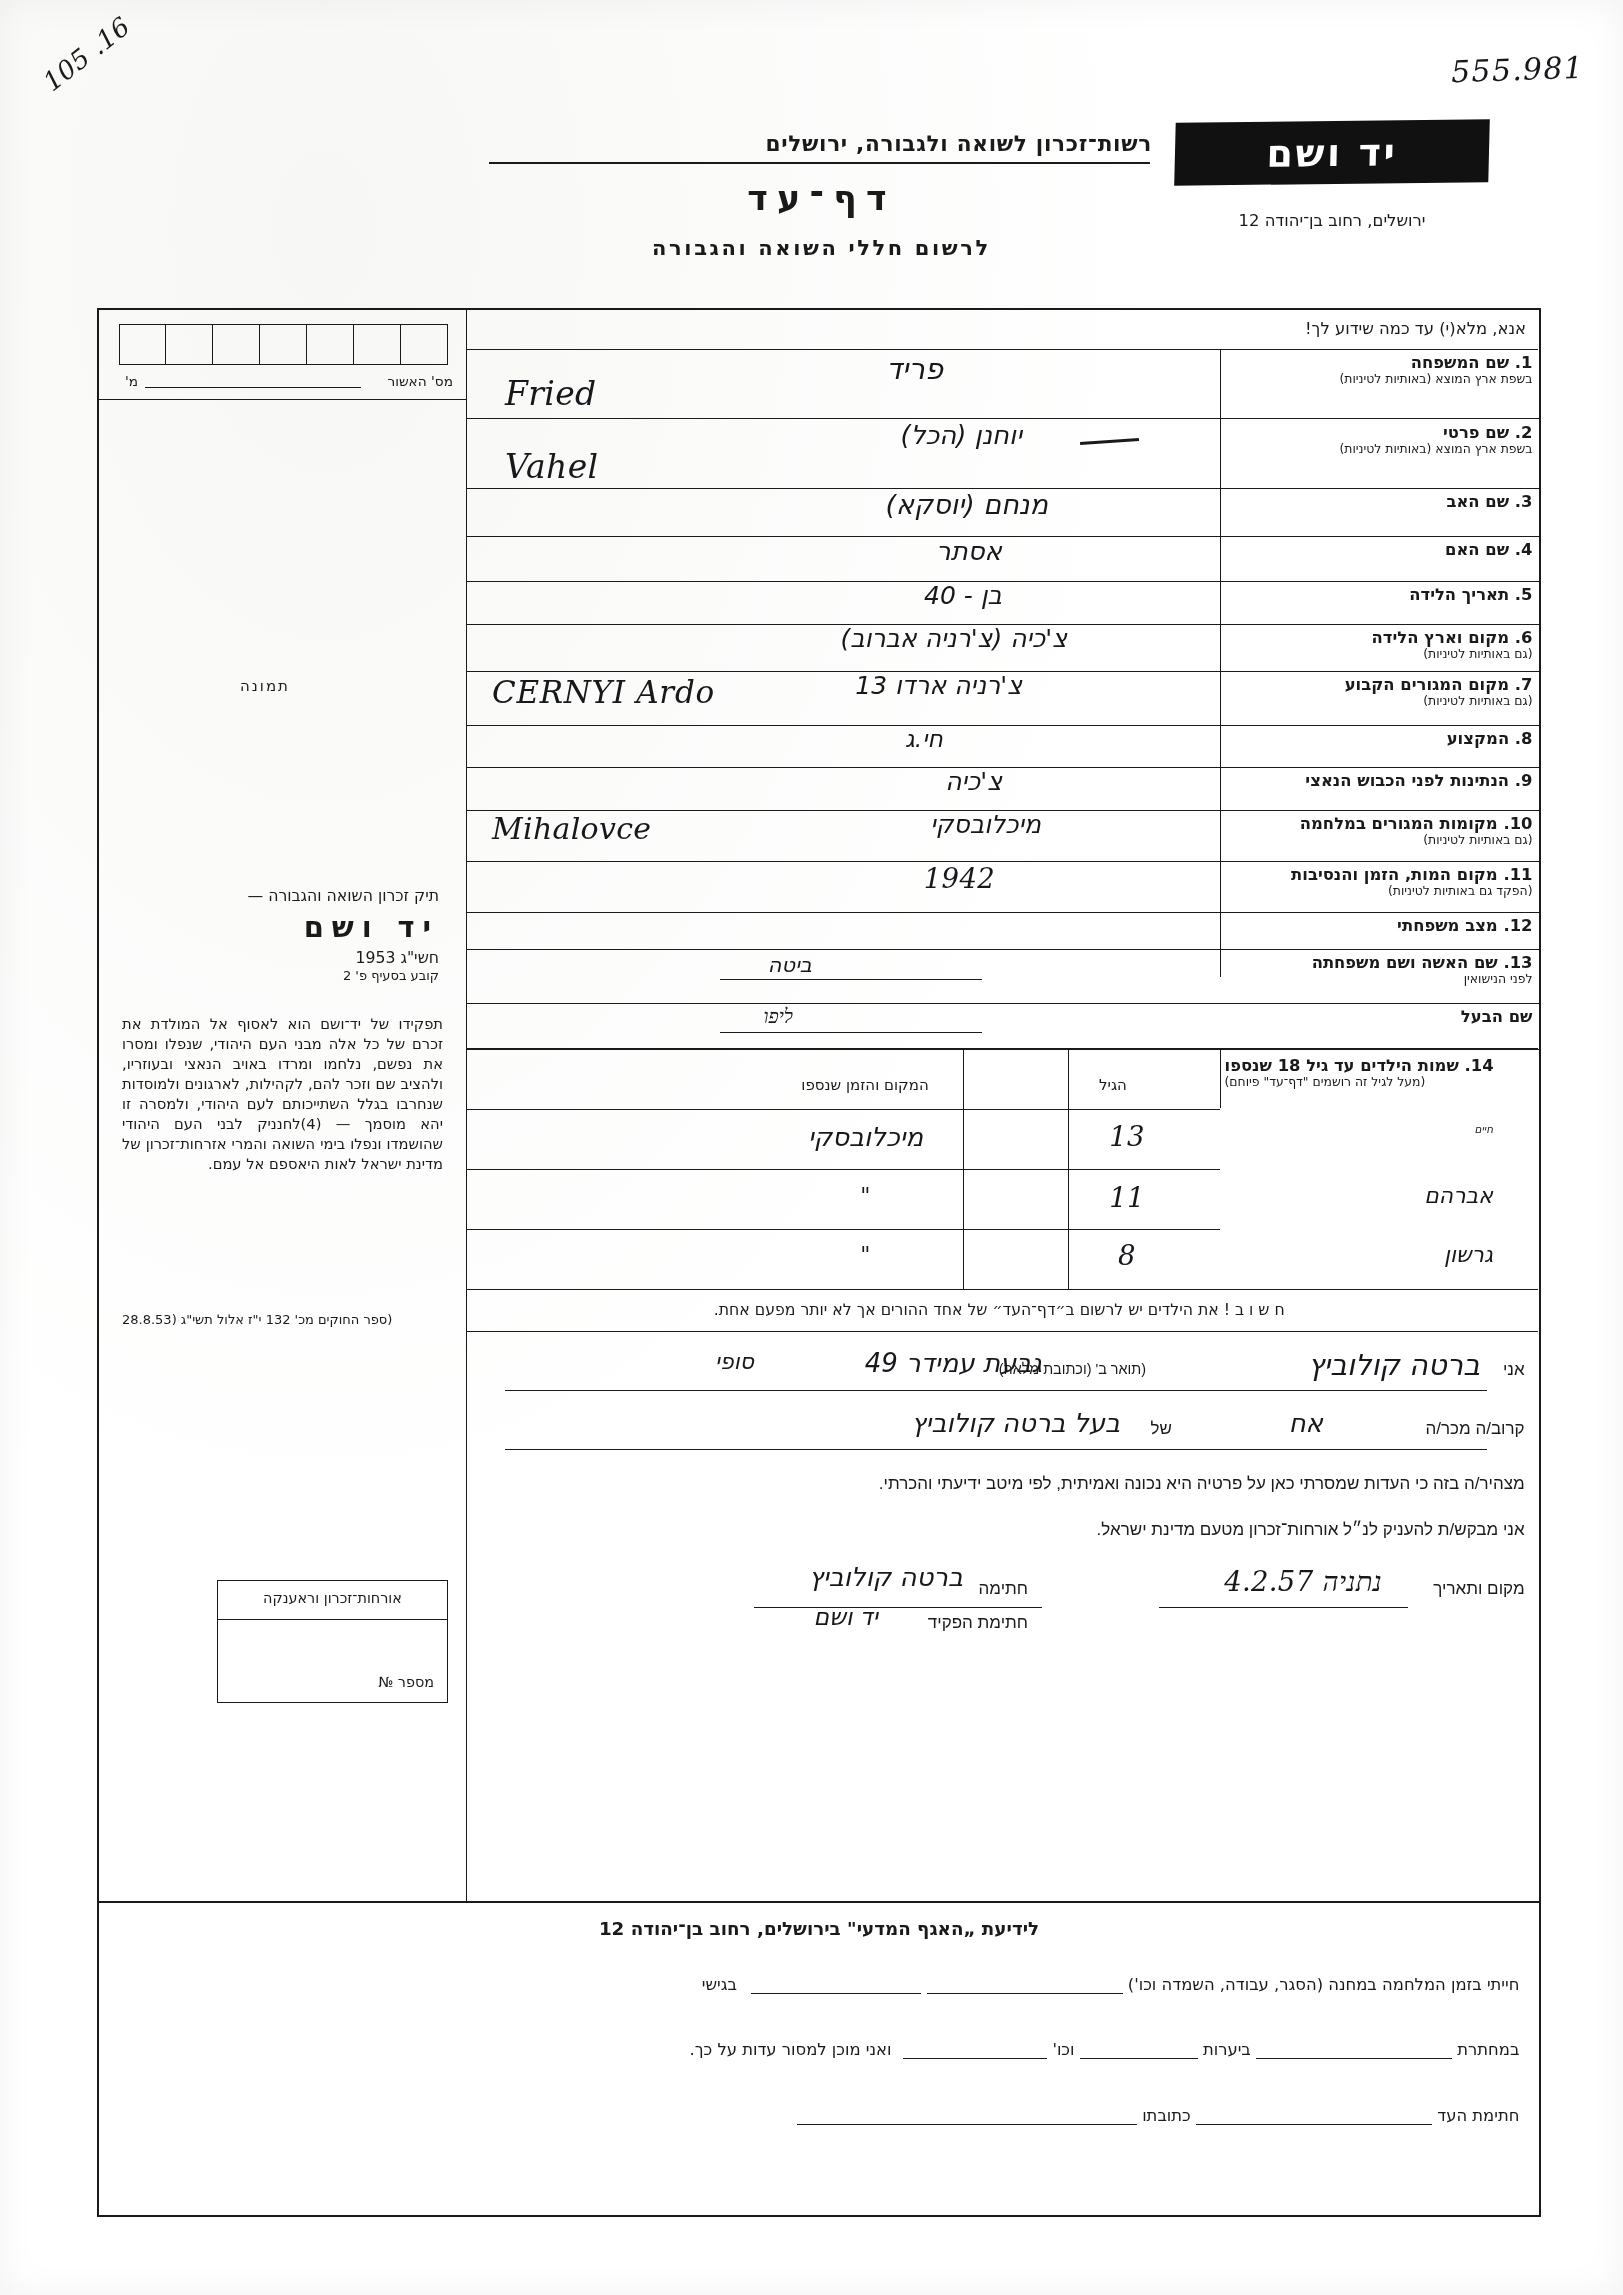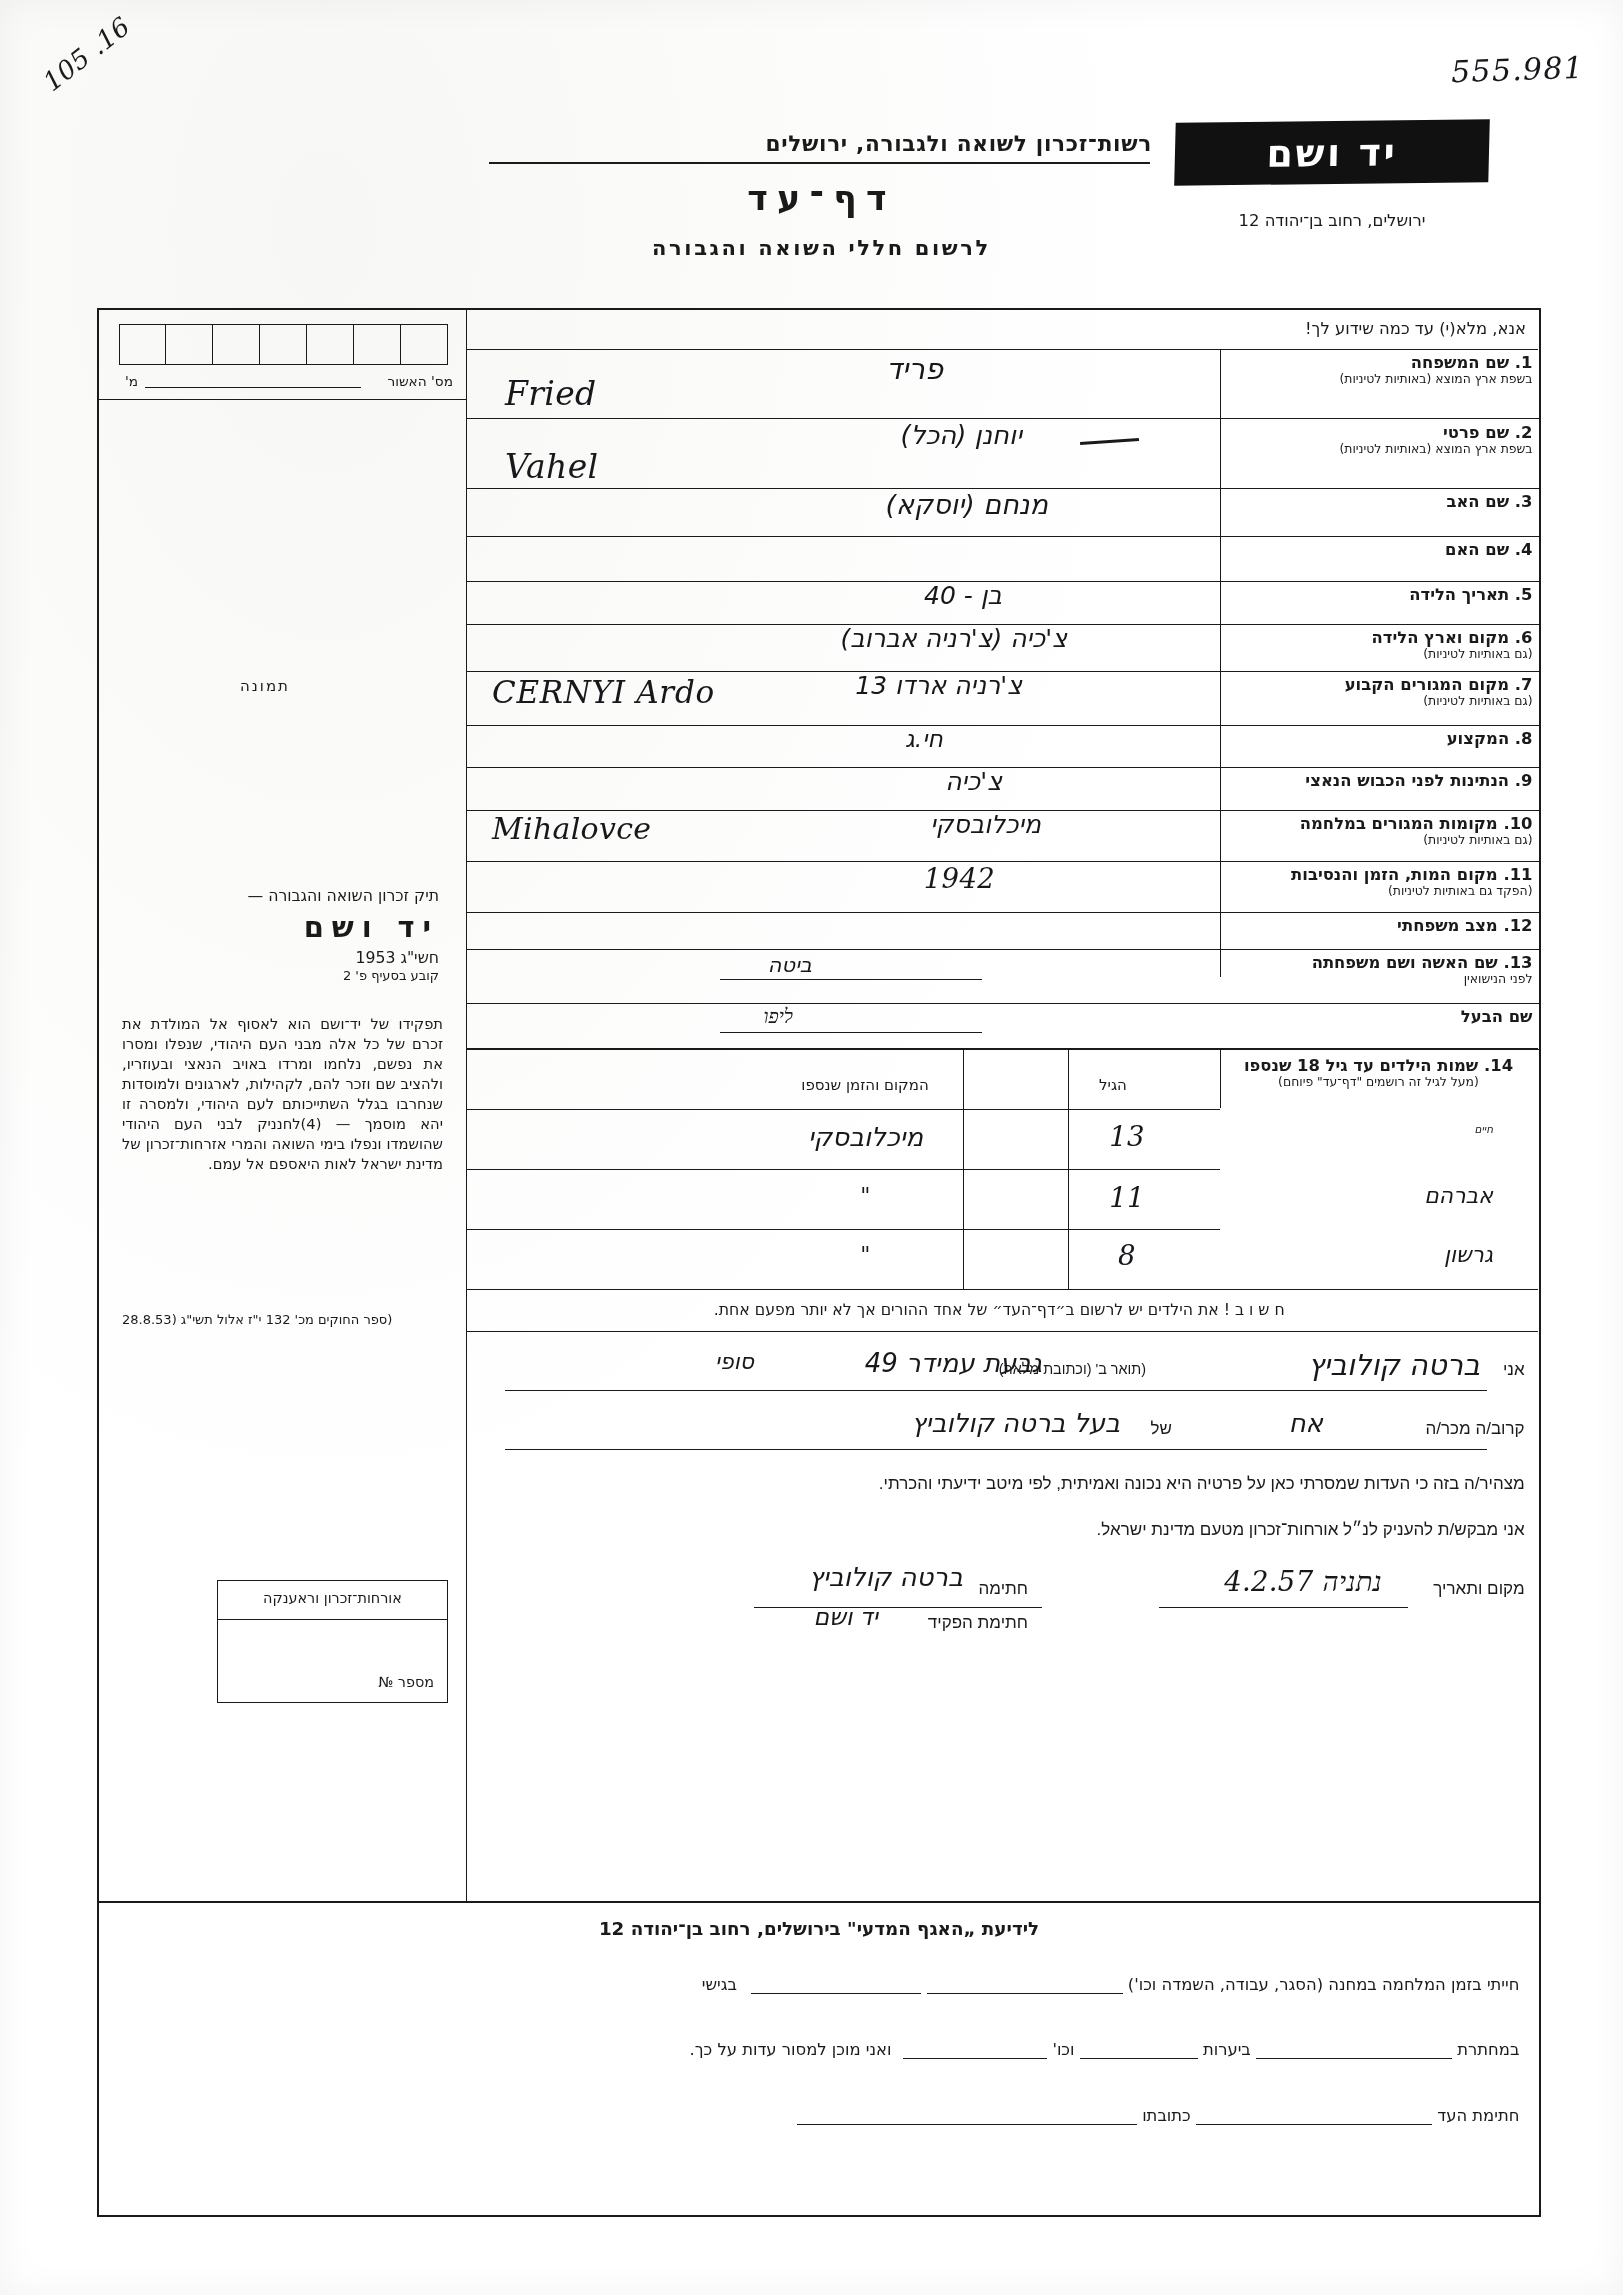--- a/index.html
+++ b/index.html
@@ -271,20 +271,23 @@
       <div class="answer">
         <div class="hand-heb" style="position:absolute;right:170px;top:1.3px;font-size:27px;">מנחם (יוסקא)</div>
       </div>
     </div>
 
     <div class="row" style="top:226px;left:367px;right:0;height:45px;">
       <div class="num-label">
         <span class="main"><span>4.</span>
         <span>שם האם</span></span>
       </div>
+      <div class="answer">
+        <div class="hand-heb" style="position:absolute;right:216px;top:0;font-size:26px;">אסתר</div>
+      </div>
     </div>
 
     <div class="row" style="top:271px;left:367px;right:0;height:43px;">
       <div class="num-label">
         <span class="main"><span>5.</span>
         <span>תאריך הלידה</span></span>
       </div>
       <div class="answer">
         <div class="hand-heb" style="position:absolute;right:216px;top:0;font-size:25px;">בן - 40</div>
       </div>
@@ -378,21 +381,21 @@
     <div class="row" style="top:693px;left:367px;right:0;height:46px;">
       <div class="num-label">
         <span class="main">שם הבעל</span>
       </div>
       <div class="answer">
         <div class="hand-heb" style="position:absolute;right:425px;top:2.6px;font-size:19.6px;font-family:Liberation Serif, serif;">ליפו</div>
         <div style="position:absolute;right:236px;top:29px;width:262px;border-bottom:1.3px solid #1a1a1a;"></div>
       </div>
     </div>
 
-    <div class="num-label" style="position:absolute;right:6.5px;top:746px;width:308px;direction:rtl;text-align:center;font-family:'DejaVu Sans',sans-serif;">
+    <div class="num-label" style="position:absolute;right:6.5px;top:746px;width:308px;direction:rtl;text-align:left;font-family:'DejaVu Sans',sans-serif;">
       <span class="main"><span>14.</span>
       <span>שמות הילדים עד גיל 18 שנספו</span></span>
       <span class="sub">(מעל לגיל זה רושמים "דף־עד" פיוחם)</span>
     </div>
 
     <div class="hline" style="left:367px;top:738px;width:1072px;"></div>
     <div class="hline" style="left:367px;top:799px;width:754px;"></div>
     <div class="vline" style="left:969px;top:738px;height:241px;"></div>
     <div class="vline" style="left:864px;top:738px;height:241px;"></div>
     <div class="vline" style="left:1121px;top:738px;height:60px;"></div>

